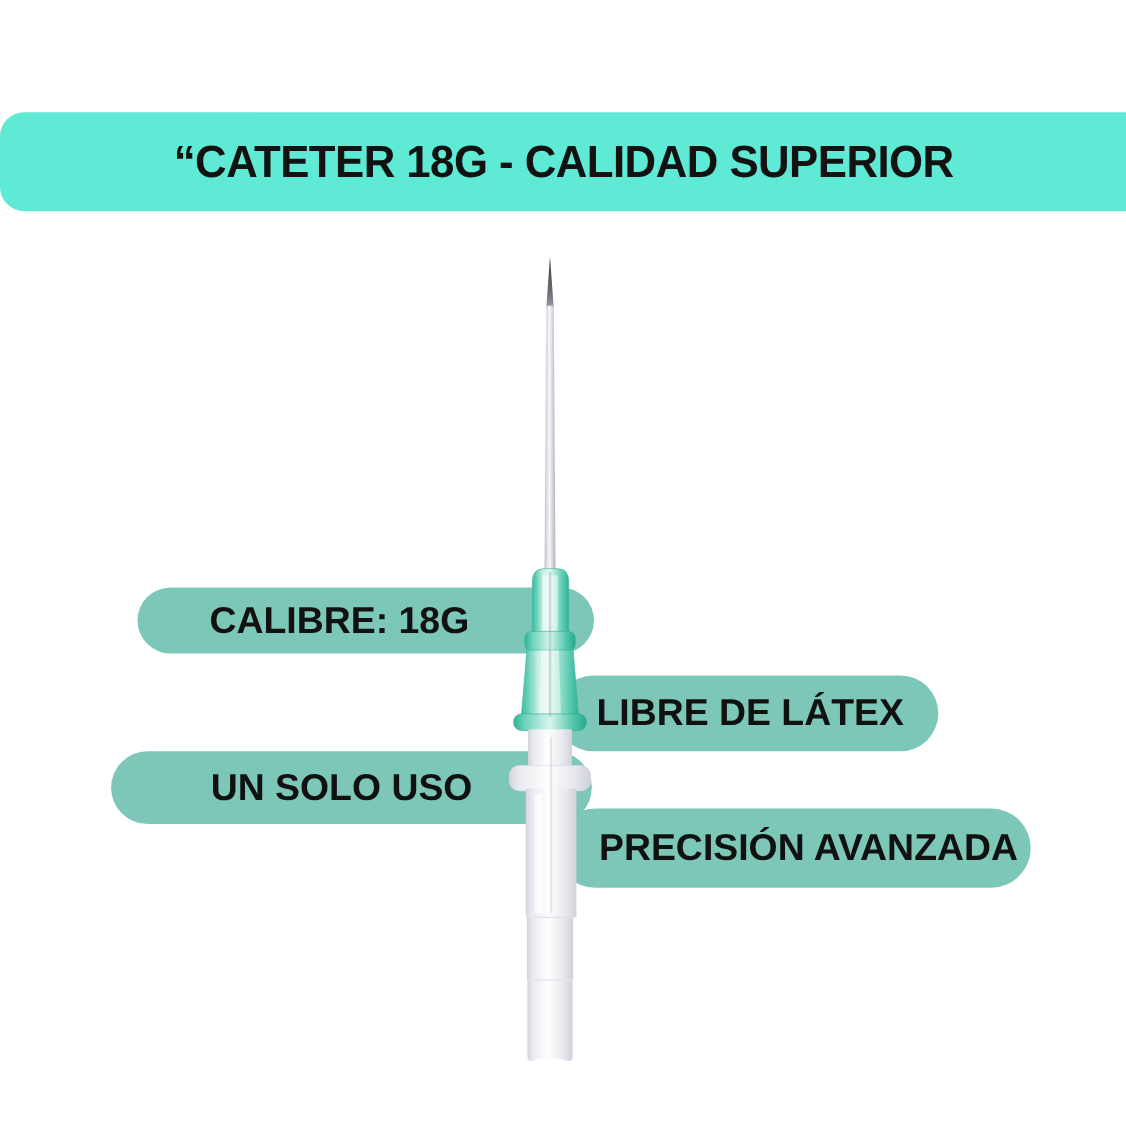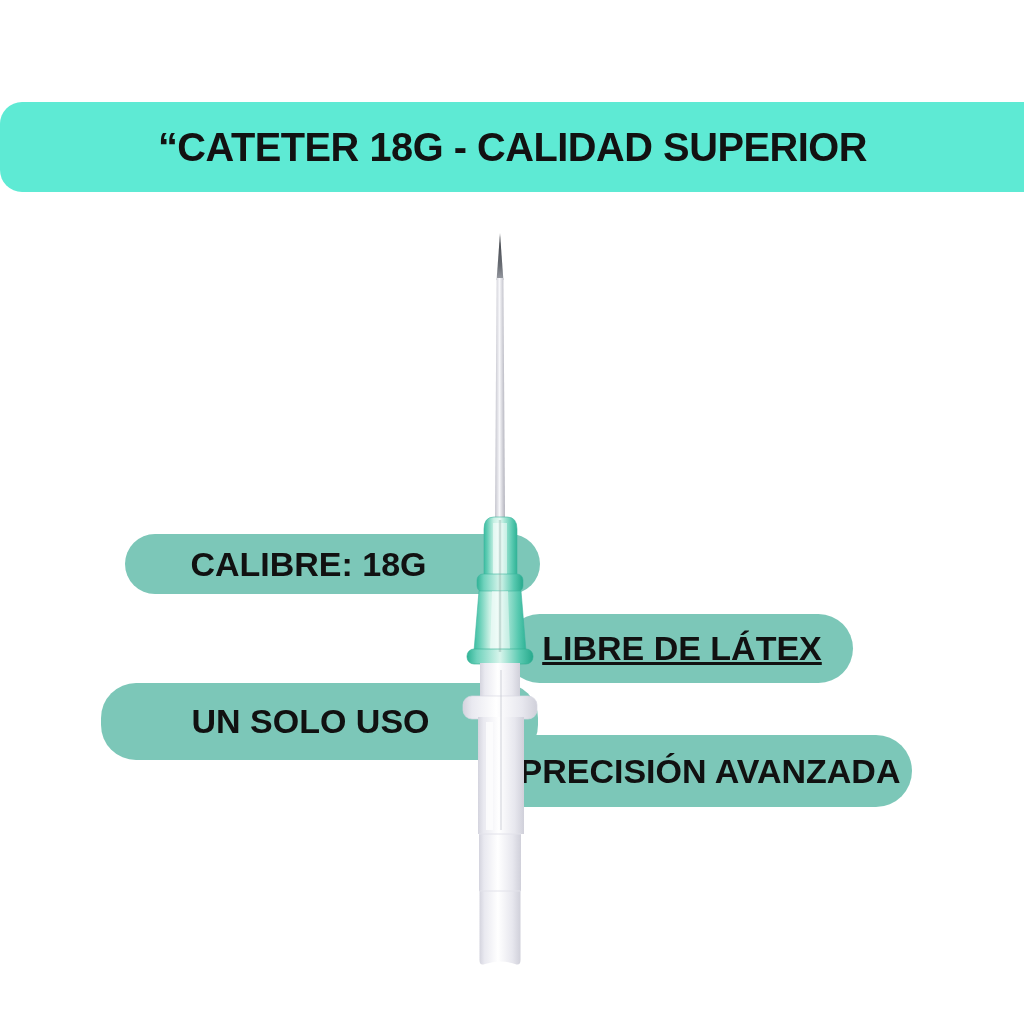--- a/index.html
+++ b/index.html
@@ -32,23 +32,23 @@
   .pill{
     position:absolute;
     background:#7cc7b8;
     display:flex;align-items:center;justify-content:center;
     font-weight:bold;
     font-size:34px;
     color:#111111;
     white-space:nowrap;
   }
   .pill-calibre  {left:125px;top:534px;width:415px;height:60px;border-radius:34px;padding-right:48px;box-sizing:border-box;}
-  .pill-latex    {left:505px;top:614px;width:348px;height:69px;border-radius:35px;padding-left:6px;box-sizing:border-box;text-decoration:underline;}
-  .pill-unsolo   {left:101px;top:683px;width:437px;height:77px;border-radius:35px;padding-right:18px;box-sizing:border-box;}
-  .pill-precision{left:480px;top:735px;width:432px;height:72px;border-radius:36px;padding-left:28px;box-sizing:border-box;}
+  .pill-latex    {left:505px;top:614px;width:348px;height:69px;border-radius:35px;padding-left:6px;box-sizing:border-box;}
+  .pill-unsolo   {left:101px;top:683px;width:437px;height:66px;border-radius:35px;padding-right:18px;box-sizing:border-box;}
+  .pill-precision{left:505px;top:735px;width:432px;height:72px;border-radius:36px;padding-left:28px;box-sizing:border-box;}
   
   .catheter{
     position:absolute;
     left:420px;top:230px;
     width:160px;height:740px;
     z-index:5;
   }
 </style>
 </head>
 <body>

